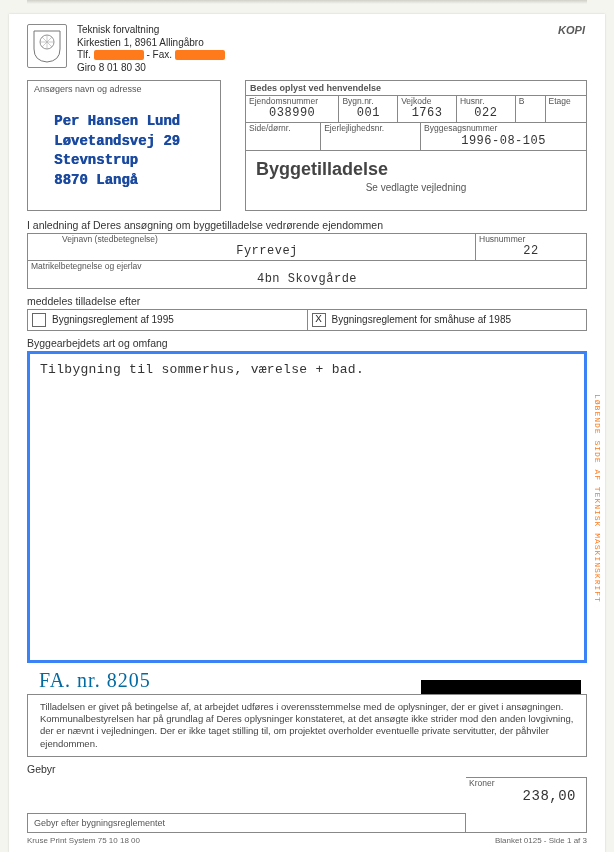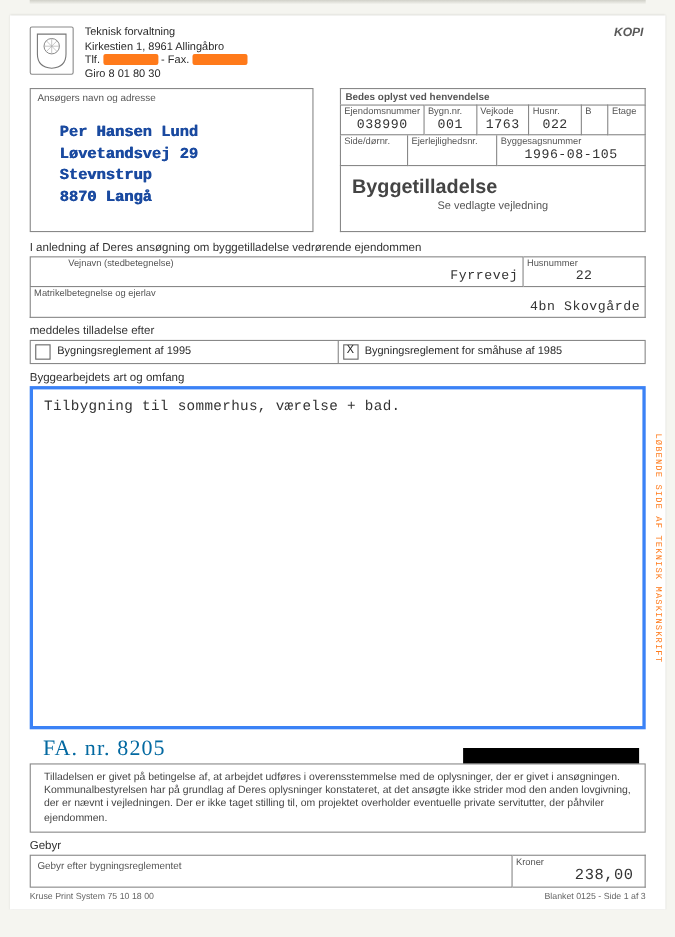--- a/index.html
+++ b/index.html
@@ -60,21 +60,21 @@
     line-height: 1.1;
   }
   .val {
     font-family: "Courier New", monospace;
     font-size: 12px;
     padding: 0 4px 2px 4px;
     text-align: center;
     letter-spacing: 0.5px;
     color: #333;
   }
-  .val-left { text-align: right; }
+  .val-left { text-align: center; }
   
   .topblock { display: flex; gap: 24px; margin-bottom: 8px; }
   .applicant {
     flex: 1;
     border: 1px solid #888;
     padding: 3px 6px 6px 6px;
     position: relative;
     min-height: 120px;
   }
   .applicant .lbl2 { font-size: 9px; color: #555; }
@@ -82,21 +82,21 @@
     font-family: "Courier New", monospace;
     font-size: 14px;
     font-weight: bold;
     color: #1a4aa0;
     line-height: 1.4;
     margin-top: 18px;
     margin-left: 20px;
     text-shadow: 0.5px 0 0 #1a4aa0;
   }
   .rightcol {
-    width: 278px;
+    width: 342px;
     display: flex;
     flex-direction: column;
   }
   .grid-row1 { display: flex; }
   .grid-row1 .cell {
     border: 1px solid #888;
     border-left: none;
     flex: 1;
   }
   .grid-row1 .cell:first-child { border-left: 1px solid #888; }
@@ -200,20 +200,21 @@
   .gebyr-row {
     display: flex;
     margin-top: 2px;
   }
   .gebyr-row .g1 {
     flex: 1;
     border: 1px solid #888;
     padding: 4px 6px;
     font-size: 9px;
     color: #555;
+    margin-top: 36px;
   }
   .gebyr-row .g2 {
     width: 120px;
     border: 1px solid #888;
     border-left: none;
   }
   .gebyr-row .g2 .val {
     text-align: right;
     font-size: 14px;
     padding-right: 10px;

